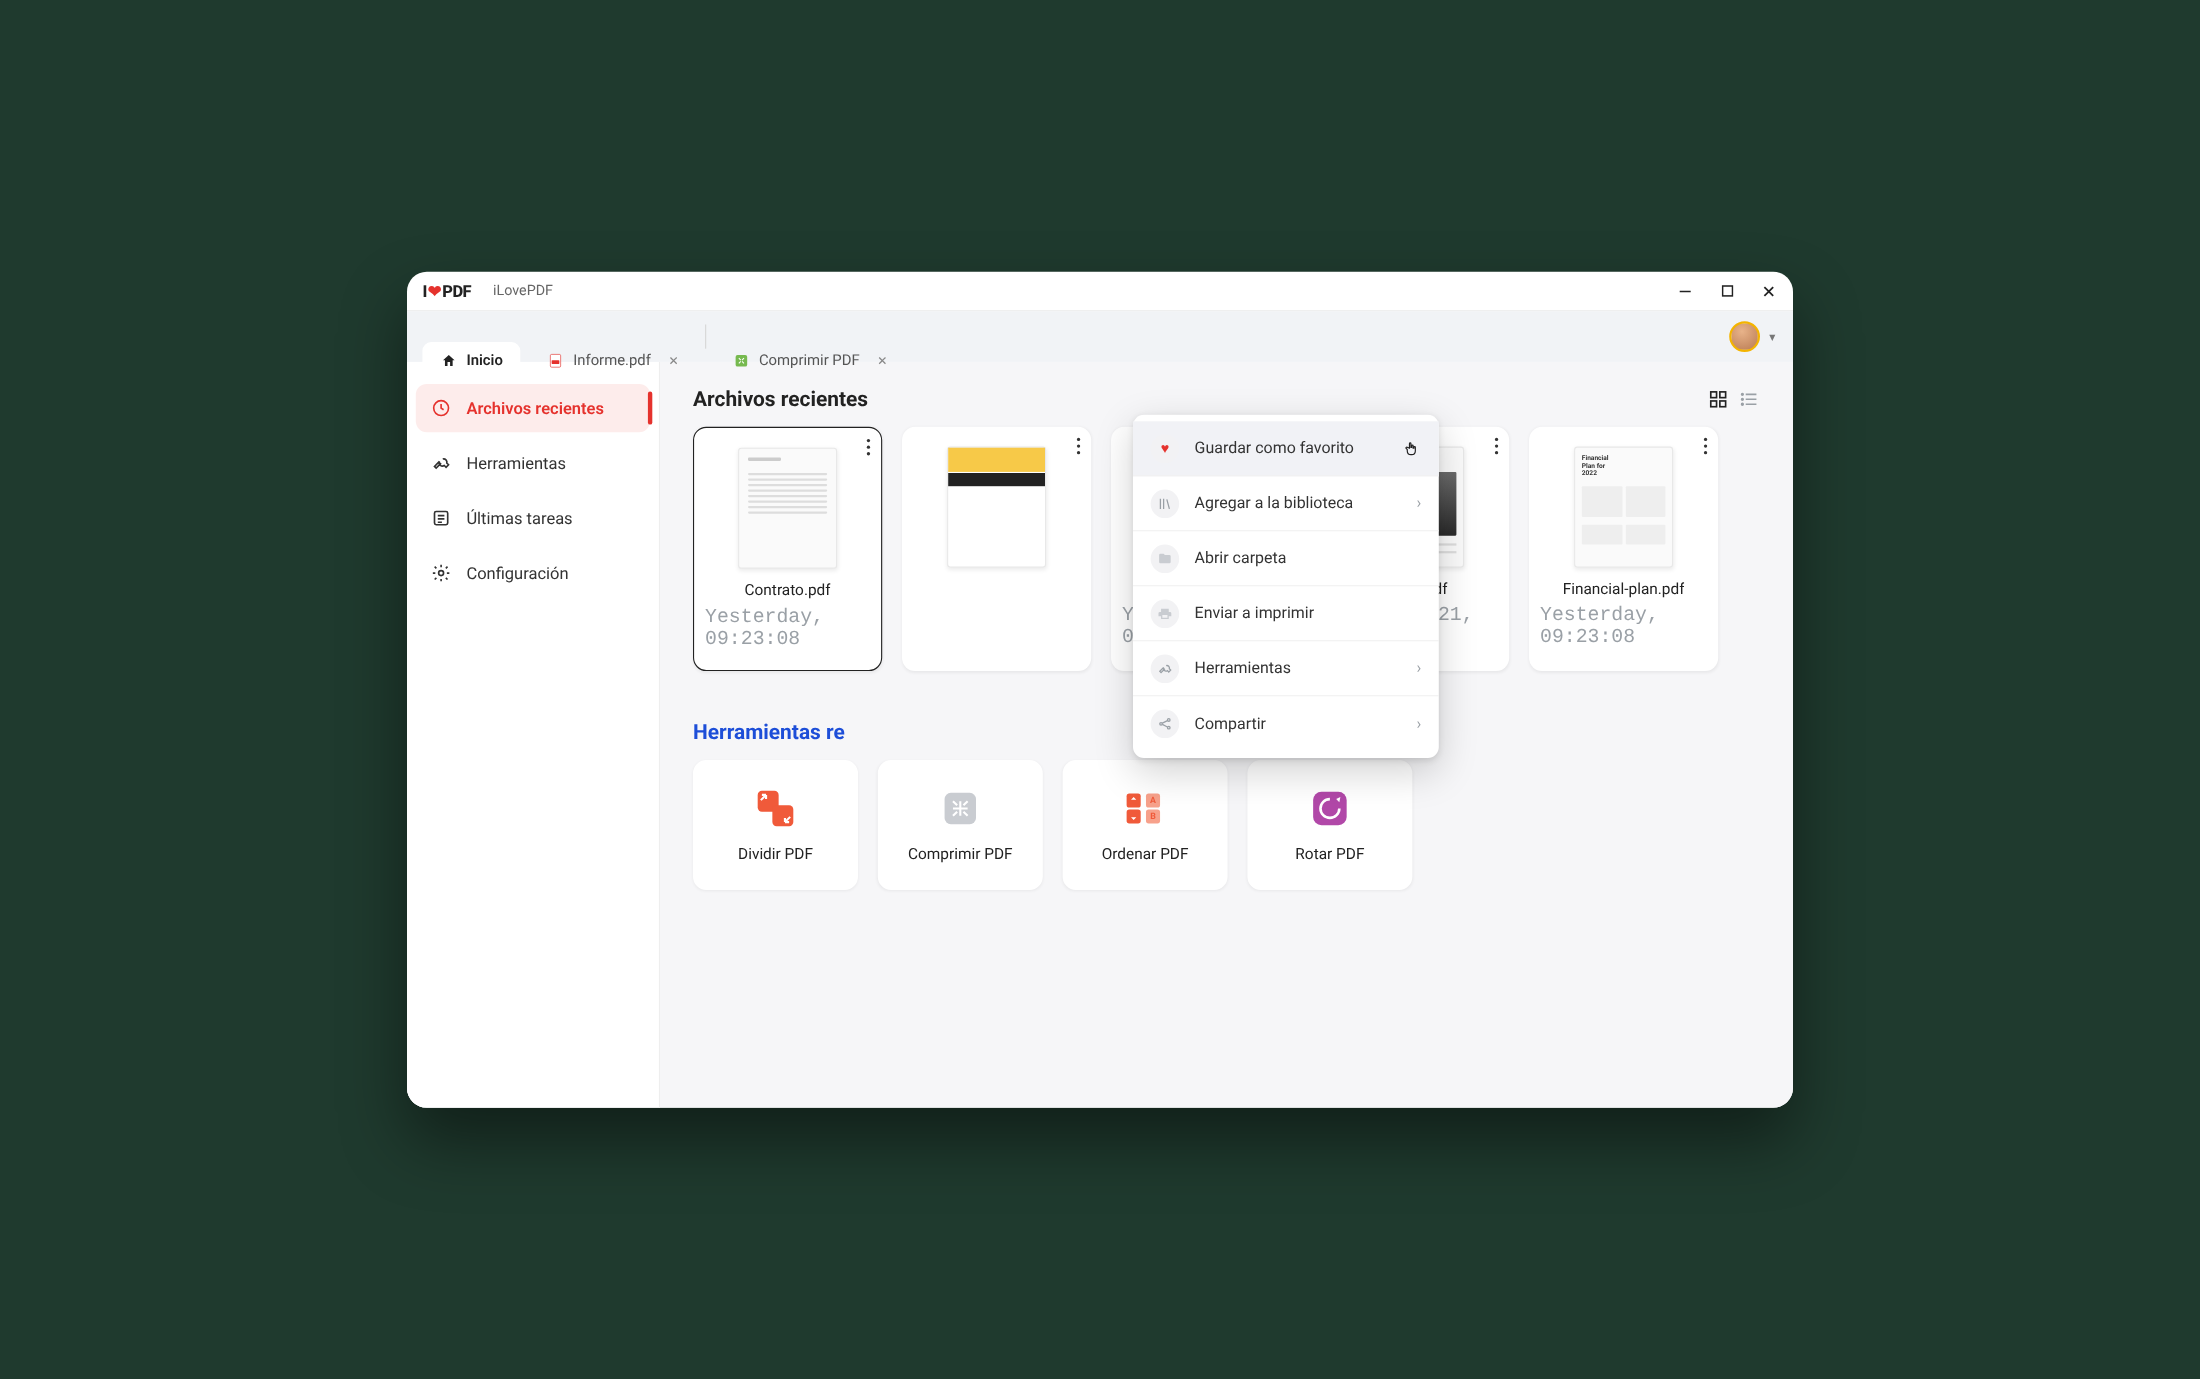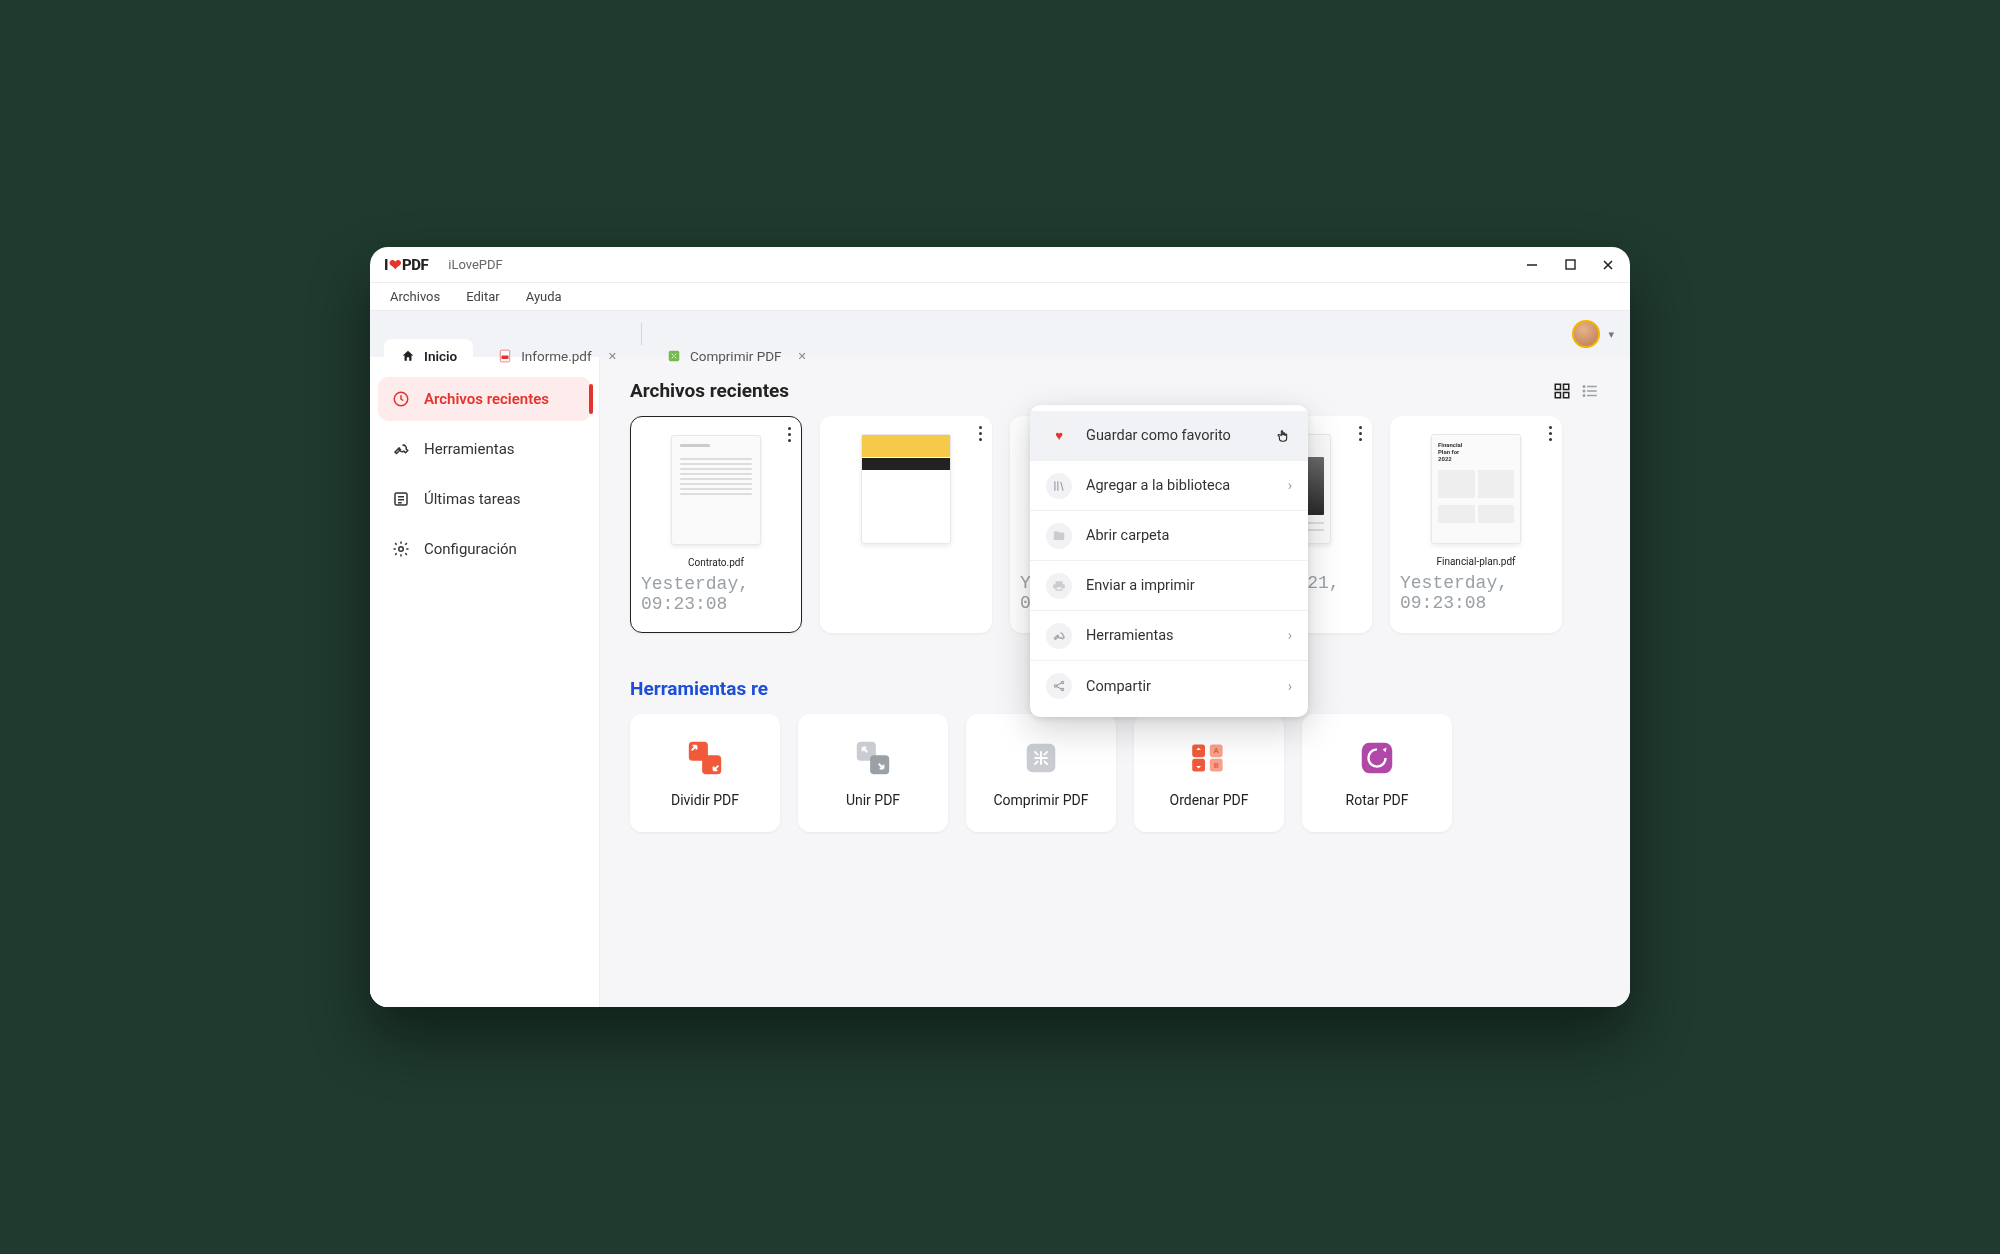--- a/index.html
+++ b/index.html
@@ -131,21 +131,21 @@
   .card .dots span{width:3px;height:3px;background:#333;border-radius:50%;}
   .thumb {
     width:90px; height:110px; background:#fafafa;
     border:1px solid #e8e8e8; border-radius:3px;
     box-shadow: 0 2px 4px rgba(0,0,0,0.08);
     margin-top:4px;
     padding:8px;
     font-size:5px; color:#888;
     display:flex; flex-direction:column; gap:3px;
   }
-  .card-name { margin-top:12px; font-size:10px; color:#222; text-align:right; white-space:nowrap; overflow:hidden; text-overflow:ellipsis; max-width:100%;}
+  .card-name { margin-top:12px; font-size:14px; color:#222; text-align:right; white-space:nowrap; overflow:hidden; text-overflow:ellipsis; max-width:100%;}
   .card-date { margin-top:6px; font-size:18px; color:#9aa0a6; text-align:left;font-family:Liberation Mono, monospace; }
 
   
   .ctx {
     position:absolute;
     left:430px; top:48px;
     width:278px;
     background:#fff;
     border-radius:10px;
     box-shadow: 0 12px 36px rgba(0,0,0,0.18), 0 2px 6px rgba(0,0,0,0.10);
@@ -227,25 +227,20 @@
       </div>
       <div class="win-ctrl">
         <svg width="12" height="12" viewBox="0 0 12 12">
             <line x1="2" y1="2" x2="10" y2="10" stroke="#222" stroke-width="1.6"></line>
             <line x1="10" y1="2" x2="2" y2="10" stroke="#222" stroke-width="1.6"></line>
           </svg>
       </div>
     </div>
   </div>
 
-  <div class="menubar">
-    <span>Archivos</span>
-    <span>Editar</span>
-    <span>Ayuda</span>
-  </div>
 
   <div class="tabbar">
     <div class="tab active">
       <span class="icon">
         <svg width="14" height="14" viewBox="0 0 24 24" fill="#222">
             <path d="M12 3l9 8h-3v9h-4v-6H10v6H6v-9H3z"></path>
           </svg>
       </span>
       <span>Inicio</span>
     </div>
@@ -507,31 +502,20 @@
             <svg width="42" height="42" viewBox="0 0 42 42">
                 <rect x="4" y="4" width="20" height="20" rx="4" fill="#f05a3a"></rect>
                 <rect x="18" y="18" width="20" height="20" rx="4" fill="#f05a3a"></rect>
                 <path d="M12 8l-5 5M12 8h-4M12 8v4" stroke="#fff" stroke-width="2"></path>
                 <path d="M30 34l5-5M30 34h4M30 34v-4" stroke="#fff" stroke-width="2"></path>
               </svg>
           </div>
           <div class="tool-label">Dividir PDF</div>
         </div>
 
-        <div class="tool">
-          <div class="tool-icon">
-            <svg width="42" height="42" viewBox="0 0 42 42">
-                <rect x="4" y="4" width="20" height="20" rx="4" fill="#c9ccd1"></rect>
-                <rect x="18" y="18" width="20" height="20" rx="4" fill="#9aa0a6"></rect>
-                <path d="M10 10l5 5M10 10h4M10 10v4" stroke="#fff" stroke-width="2"></path>
-                <path d="M32 32l-5-5M32 32h-4M32 32v-4" stroke="#fff" stroke-width="2"></path>
-              </svg>
-          </div>
-          <div class="tool-label">Unir PDF</div>
-        </div>
 
         <div class="tool">
           <div class="tool-icon">
             <svg width="42" height="42" viewBox="0 0 42 42">
                 <rect x="6" y="6" width="30" height="30" rx="6" fill="#c9ccd1"></rect>
                 <path d="M14 21h14M21 14v14" stroke="#fff" stroke-width="2"></path>
                 <path d="M14 14l4 4M28 28l-4-4M14 28l4-4M28 14l-4 4" stroke="#fff" stroke-width="2"></path>
               </svg>
           </div>
           <div class="tool-label">Comprimir PDF</div>

